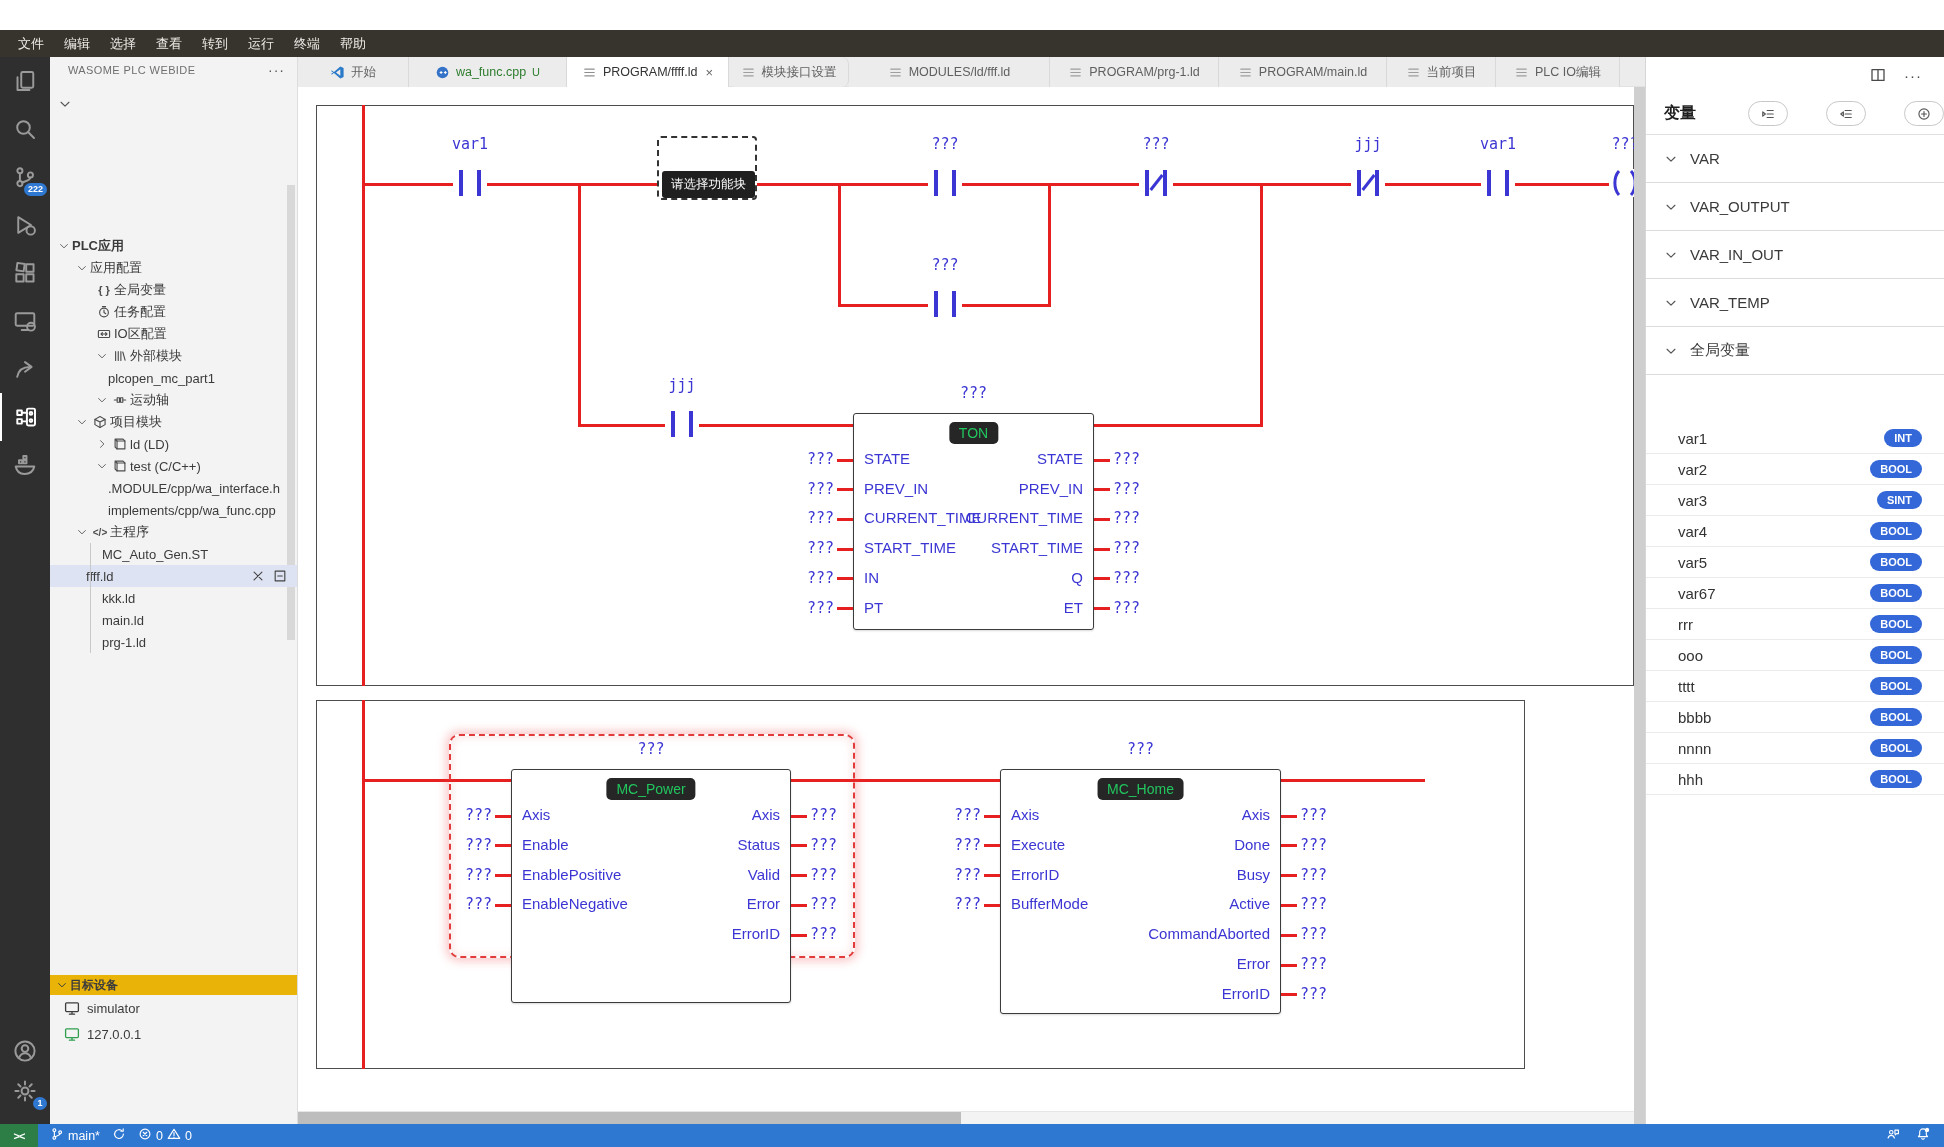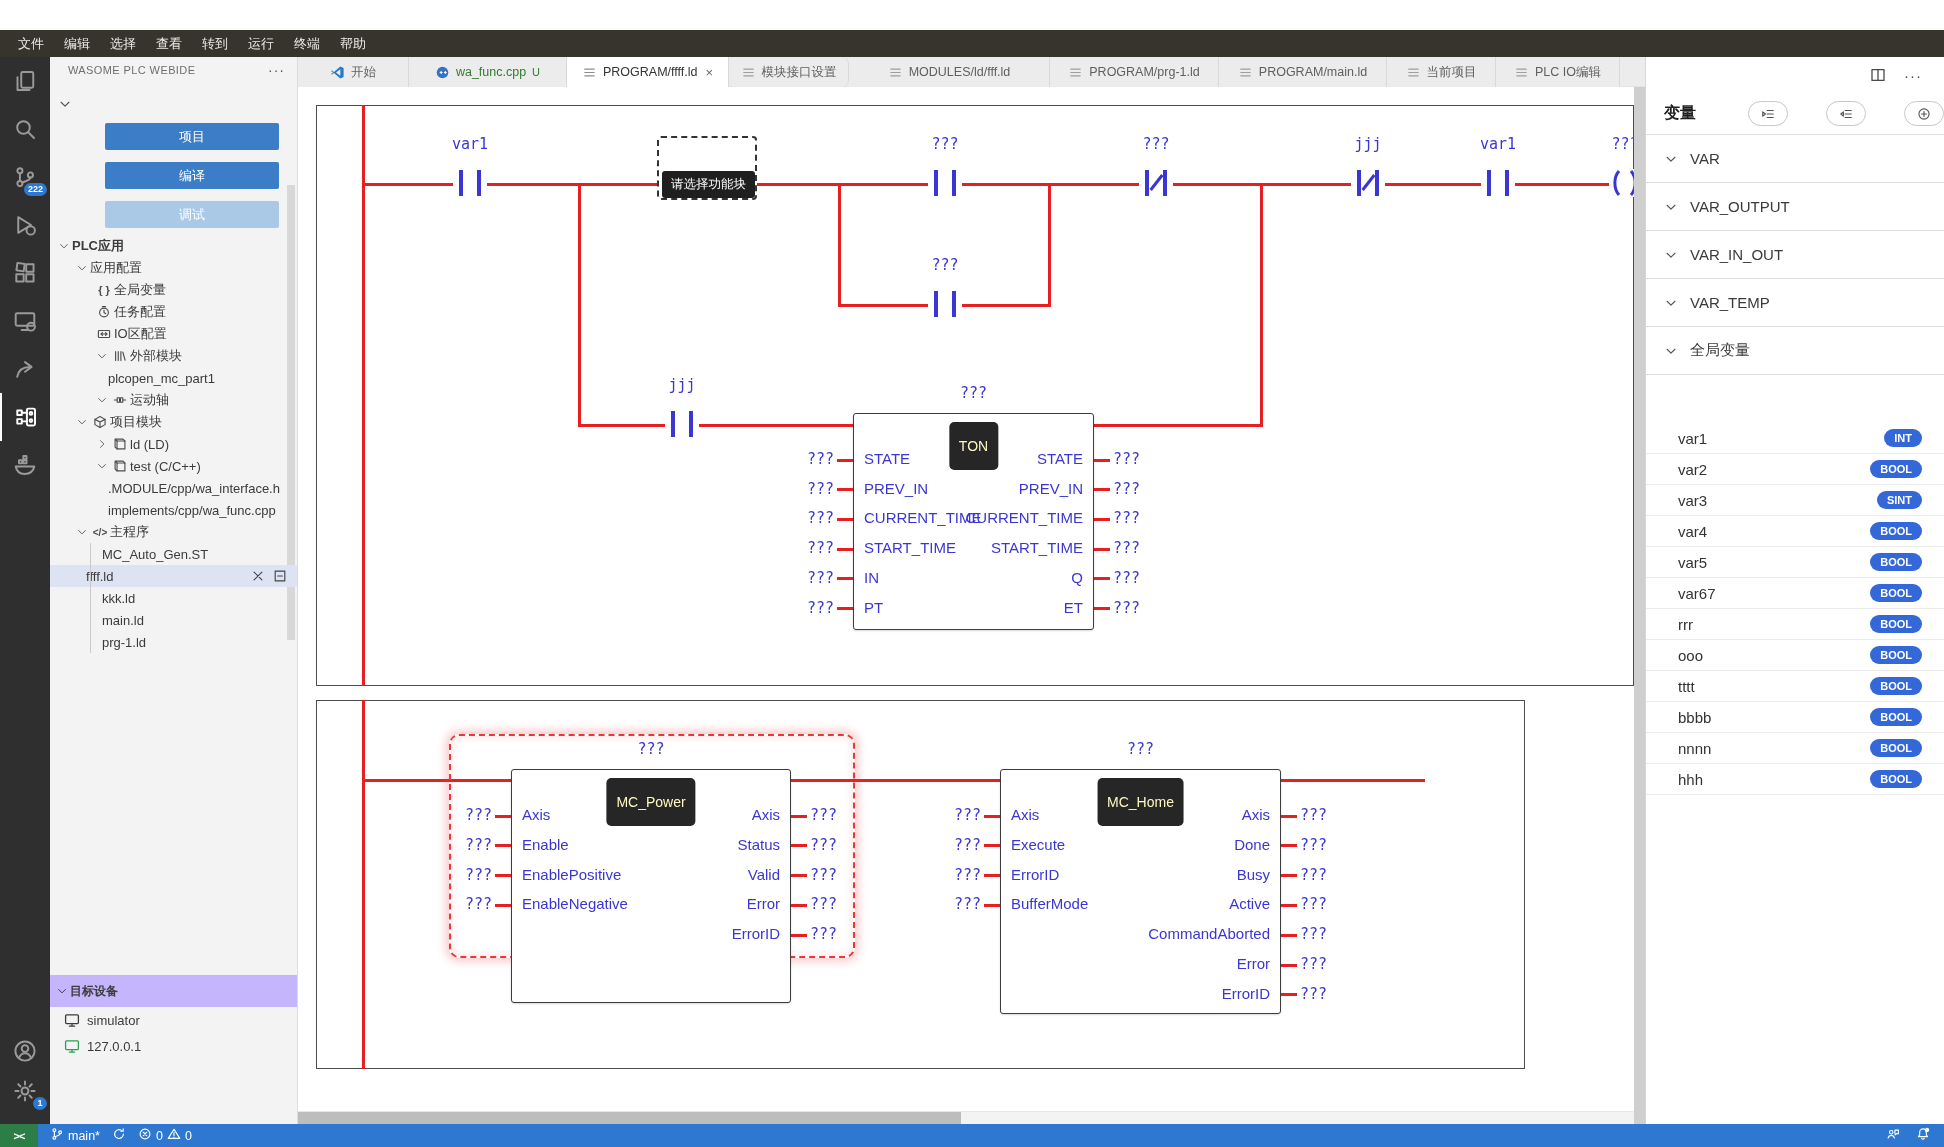--- a/index.html
+++ b/index.html
@@ -58,21 +58,21 @@
   .trow .chev { width:16px; display:flex; justify-content:center; color:#616161; flex:none; }
   .trow .chev svg { width:12px; height:12px; }
   .trow .ticon { width:20px; display:flex; justify-content:center; color:#4d4d4d; flex:none;
     font-size:11px; font-weight:bold; }
   .trow .ticon svg { width:14px; height:14px; }
   .trow .tlabel { white-space:nowrap; }
   .trow .guide { position:absolute; left:40px; top:0; bottom:0; width:1px; background:#c9c9c9; }
   .trow .tacts { position:absolute; right:10px; display:flex; gap:8px; color:#444; }
   .trow .tacts svg { width:14px; height:14px; }
   .devices { position:absolute; top:918px; left:0; right:0; }
-  .dev-head { height:32px; background:#c4b5fd; display:flex; align-items:center;
+  .dev-head { height:20px; background:#eab308; display:flex; align-items:center;
     font-weight:bold; font-size:12px; color:#3c3c3c; }
   .dev-head .chev { width:16px; margin-left:4px; display:flex; justify-content:center; }
   .dev-head .chev svg { width:12px; height:12px; }
   .dev-row { height:26px; display:flex; align-items:center; padding-left:14px; gap:7px; }
   .dev-row svg { width:16px; height:16px; }
 
   
   .editor { position:absolute; left:298px; top:0; width:1347px; height:100%; background:#fff; }
   .tabbar { position:absolute; left:0; top:0; width:100%; height:30px; background:#ececec;
     display:flex; border-bottom:1px solid #e2e2e2; }
@@ -92,21 +92,21 @@
   .c-label, .net-label { position:absolute; width:140px; text-align:center; z-index:4;
     font-family:"DejaVu Sans Mono",monospace; font-size:15px; color:#3b36d3; }
   .contact { position:absolute; width:34px; height:26px; z-index:3; background:#fff; }
   .contact .bar { position:absolute; top:0; width:4px; height:26px; background:#3b36d3; }
   .contact .diag { position:absolute; left:8px; top:11px; width:19px; height:3px;
     background:#3b36d3; transform:rotate(-52deg); }
   .coil { position:absolute; width:32px; height:28px; z-index:3; background:#fff; }
   .fb { position:absolute; background:#fff; border:1.5px solid #3c3c3c; border-radius:3px;
     z-index:3; box-shadow:0 1px 2px rgba(0,0,0,.15); }
   .fb-badge { position:absolute; top:8px; left:50%; transform:translateX(-50%);
-    background:#262626; color:#fef9c3; font-size:14px; padding:16px 10px; border-radius:5px;
+    background:#262626; color:#22c55e; font-size:14px; padding:3px 10px; border-radius:5px;
     white-space:nowrap; z-index:4; }
   .pname { position:absolute; font-size:15px; color:#3b36d3; white-space:nowrap; }
   .pstub { position:absolute; height:3px; width:16px; background:#e62020; }
   .pval { position:absolute; width:46px; font-family:"DejaVu Sans Mono",monospace;
     font-size:15px; color:#3b36d3; }
   .ph { position:absolute; width:100px; height:64px; background:#fff;
     border:2px dashed #333; border-radius:4px; z-index:3; }
   .tip { position:absolute; background:#1f1f1f; color:#fff; font-size:12.5px;
     padding:5px 9px; border-radius:3px; z-index:6; white-space:nowrap; }
   .sel-box { position:absolute; border:2px dashed #e23b3b; border-radius:10px; z-index:2;
@@ -251,25 +251,20 @@
       </div>
 
     <div class="sidebar">
       <div class="sb-head">
         <span class="sb-title">WASOME PLC WEBIDE</span>
         <span class="sb-more">···</span>
       </div>
       <div class="sb-collapse" id="sbCollapse"><svg viewBox="0 0 16 16" fill="none" stroke="currentColor" stroke-width="1.3" stroke-linecap="round" stroke-linejoin="round">
             <path d="M3.5 6l4.5 4.5L12.5 6"></path>
           </svg></div>
-      <div class="btn-col" id="sidebtns">
-          <div class="sb-btn">项目</div>
-          <div class="sb-btn">编译</div>
-          <div class="sb-btn disabled">调试</div>
-        </div>
       <div class="sb-scroll"></div>
       <div class="tree" id="tree">
           <div class="trow" style="padding-left: 6px;">
             <span class="chev">
               <svg viewBox="0 0 16 16" fill="none" stroke="currentColor" stroke-width="1.3" stroke-linecap="round" stroke-linejoin="round">
                 <path d="M3.5 6l4.5 4.5L12.5 6"></path>
               </svg>
             </span>
             <span class="tlabel" style="font-weight: bold;">PLC应用</span>
           </div>

